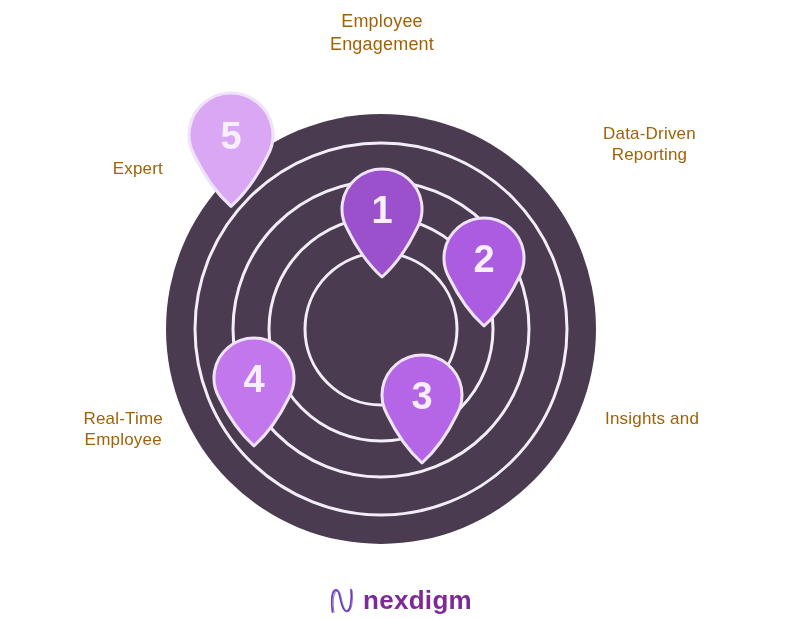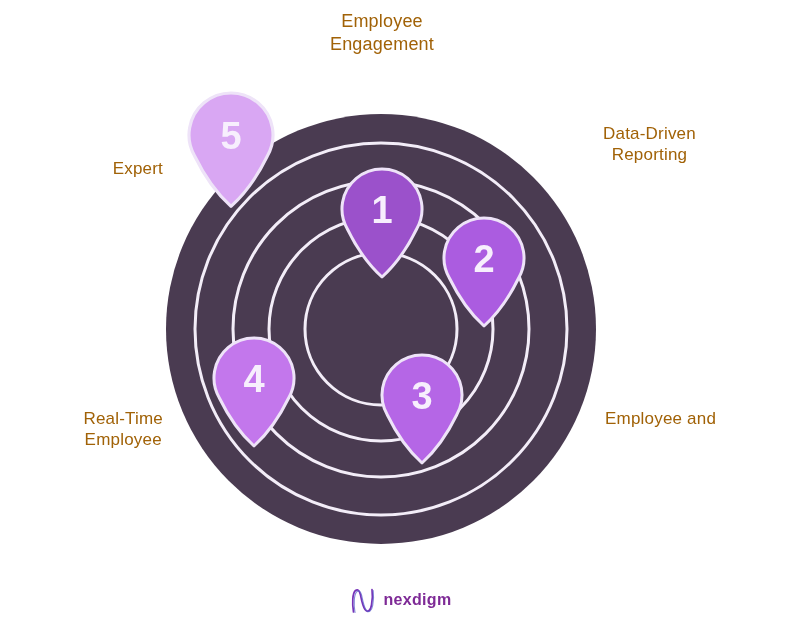--- a/index.html
+++ b/index.html
@@ -25,21 +25,21 @@
   }
   .label-expert    { right:637px; top:127px; text-align:center;margin-top:31px; }
   .label-datadriven{ left:603px;  top:123px; text-align:center; }
   .label-realtime  { right:637px; top:408px; text-align:center; }
   .label-anonymity { left:605px;  top:408px; text-align:left; }
   .footer {
     position:absolute; left:0; right:0; top:585px; height:30px;
     display:flex; justify-content:center; align-items:center; gap:7px;
   }
   .brand-name {
-    color:#7e2a96; font-weight:bold; font-size:16px; letter-spacing:0.3px;
+    color:#7e2a96; font-weight:bold; font-size:26px; letter-spacing:0.3px;
   }
   .logo-icon { display:block; }
 </style>
 </head>
 <body>
 
 <div class="canvas">
 
   <svg class="diagram-svg" width="800" height="620" viewBox="0 0 800 620">
 
@@ -82,21 +82,21 @@
     <span class="ln">Employee</span>
     <span class="ln">Engagement</span>
   </div>
 
   <div class="label label-datadriven">
     <span class="ln">Data-Driven</span>
     <span class="ln">Reporting</span>
   </div>
 
   <div class="label label-anonymity">
-    <span class="ln">Employee and</span>
+    <span class="ln">Insights and</span>
   </div>
 
   <div class="label label-realtime">
     <span class="ln">Real-Time</span>
     <span class="ln">Employee</span>
   </div>
 
   <div class="label label-expert">
     <span class="ln">Expert</span>
   </div>

